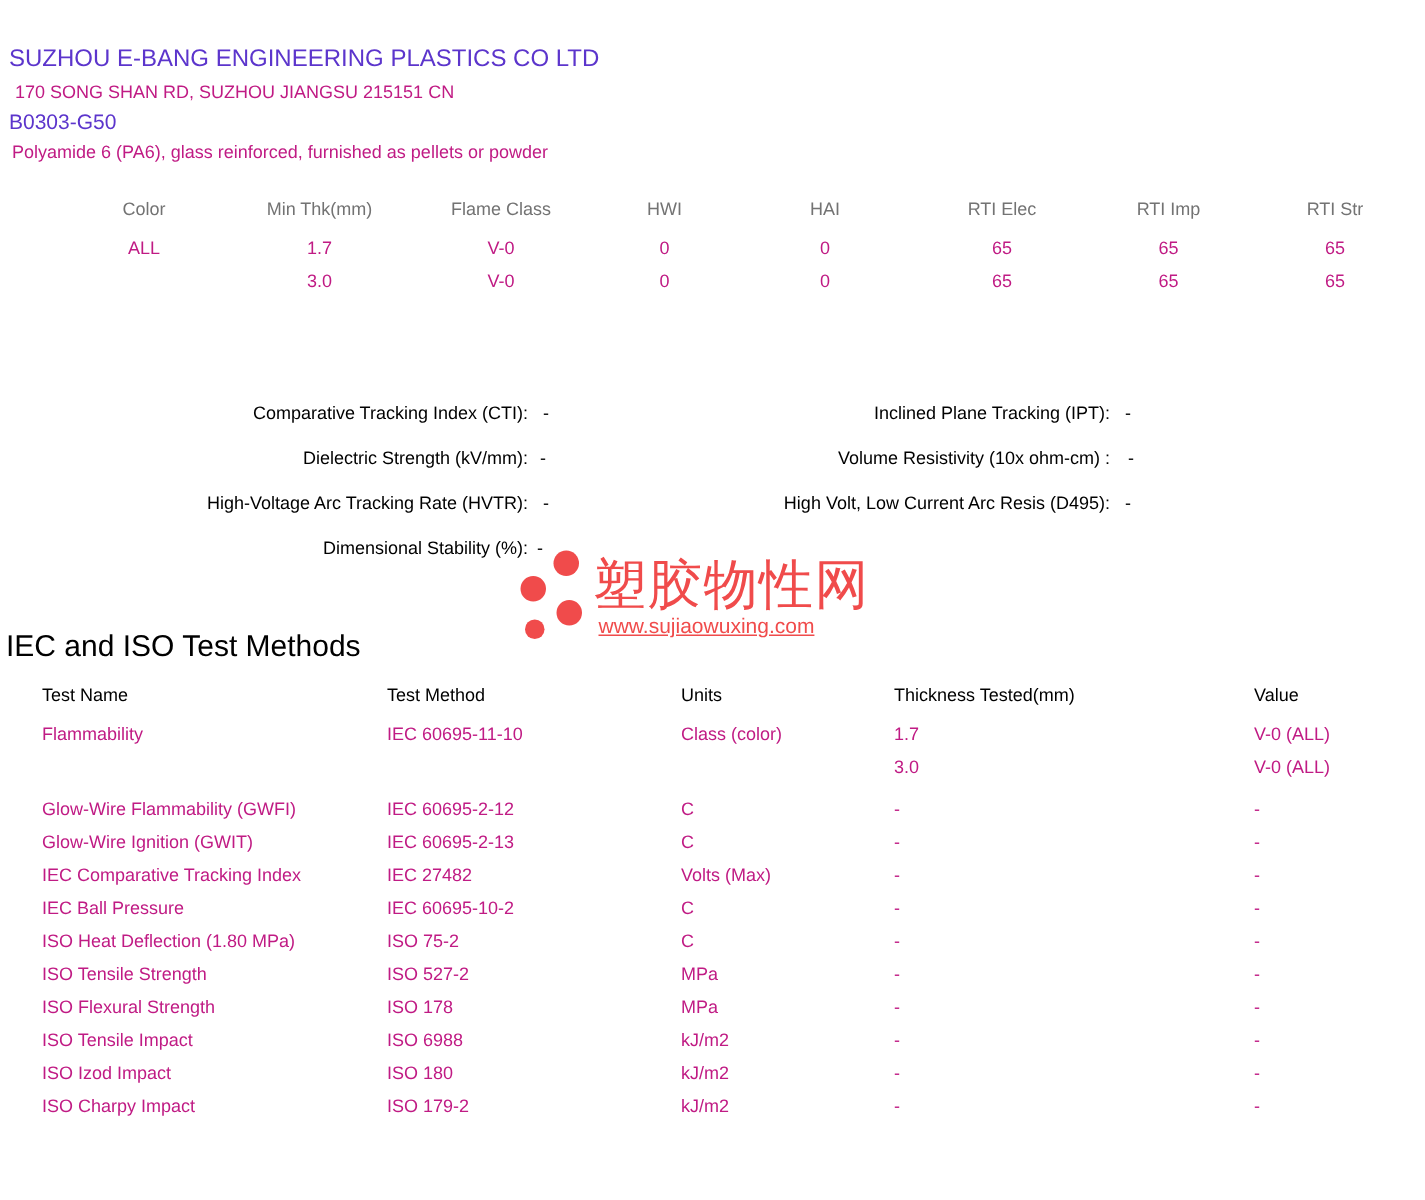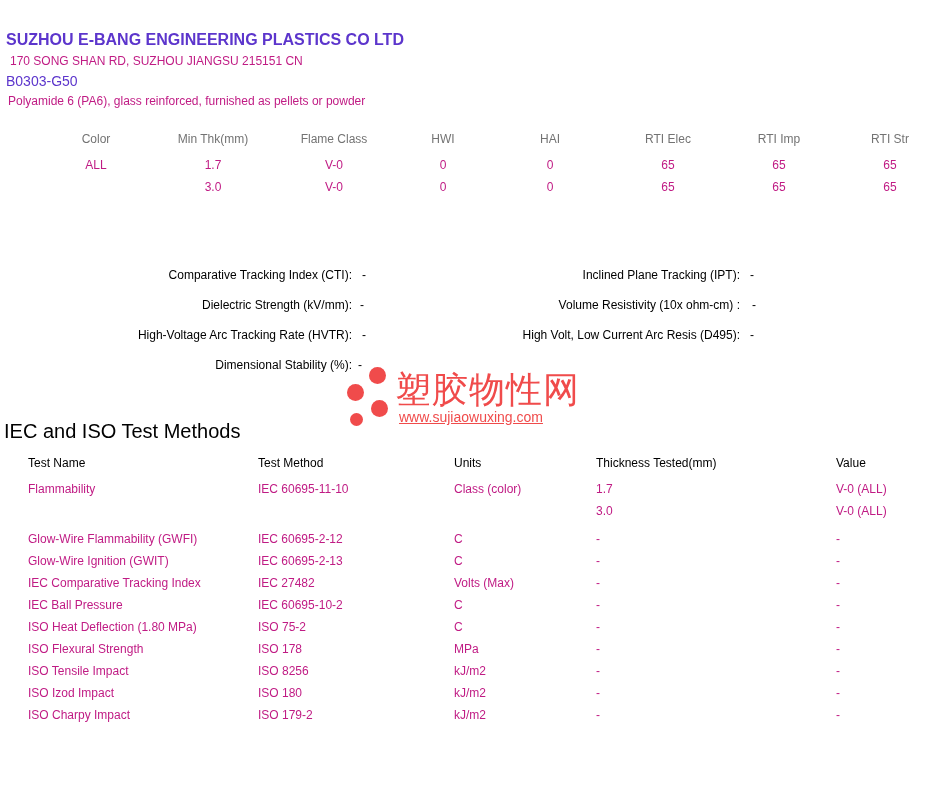--- a/index.html
+++ b/index.html
@@ -42,21 +42,20 @@
     top: 0;
     font-size: 12px;
     color: #000000;
   }
   .company {
     position: absolute;
     left: 6px;
     top: 31px;
     font-size: 16px;
     color: #5c35cc;
-    font-weight: bold;
   }
   .address {
     position: absolute;
     left: 10px;
     top: 54px;
     font-size: 12px;
     color: #c01b84;
   }
   .modelcode {
     position: absolute;
@@ -359,29 +358,36 @@
           <td class="c5">-</td>
         </tr>
         <tr>
           <td class="c1">ISO Heat Deflection (1.80 MPa)</td>
           <td class="c2">ISO 75-2</td>
           <td class="c3">C</td>
           <td class="c4">-</td>
           <td class="c5">-</td>
         </tr>
         <tr>
+          <td class="c1">ISO Tensile Strength</td>
+          <td class="c2">ISO 527-2</td>
+          <td class="c3">MPa</td>
+          <td class="c4">-</td>
+          <td class="c5">-</td>
+        </tr>
+        <tr>
           <td class="c1">ISO Flexural Strength</td>
           <td class="c2">ISO 178</td>
           <td class="c3">MPa</td>
           <td class="c4">-</td>
           <td class="c5">-</td>
         </tr>
         <tr>
           <td class="c1">ISO Tensile Impact</td>
-          <td class="c2">ISO 8256</td>
+          <td class="c2">ISO 6988</td>
           <td class="c3">kJ/m2</td>
           <td class="c4">-</td>
           <td class="c5">-</td>
         </tr>
         <tr>
           <td class="c1">ISO Izod Impact</td>
           <td class="c2">ISO 180</td>
           <td class="c3">kJ/m2</td>
           <td class="c4">-</td>
           <td class="c5">-</td>

